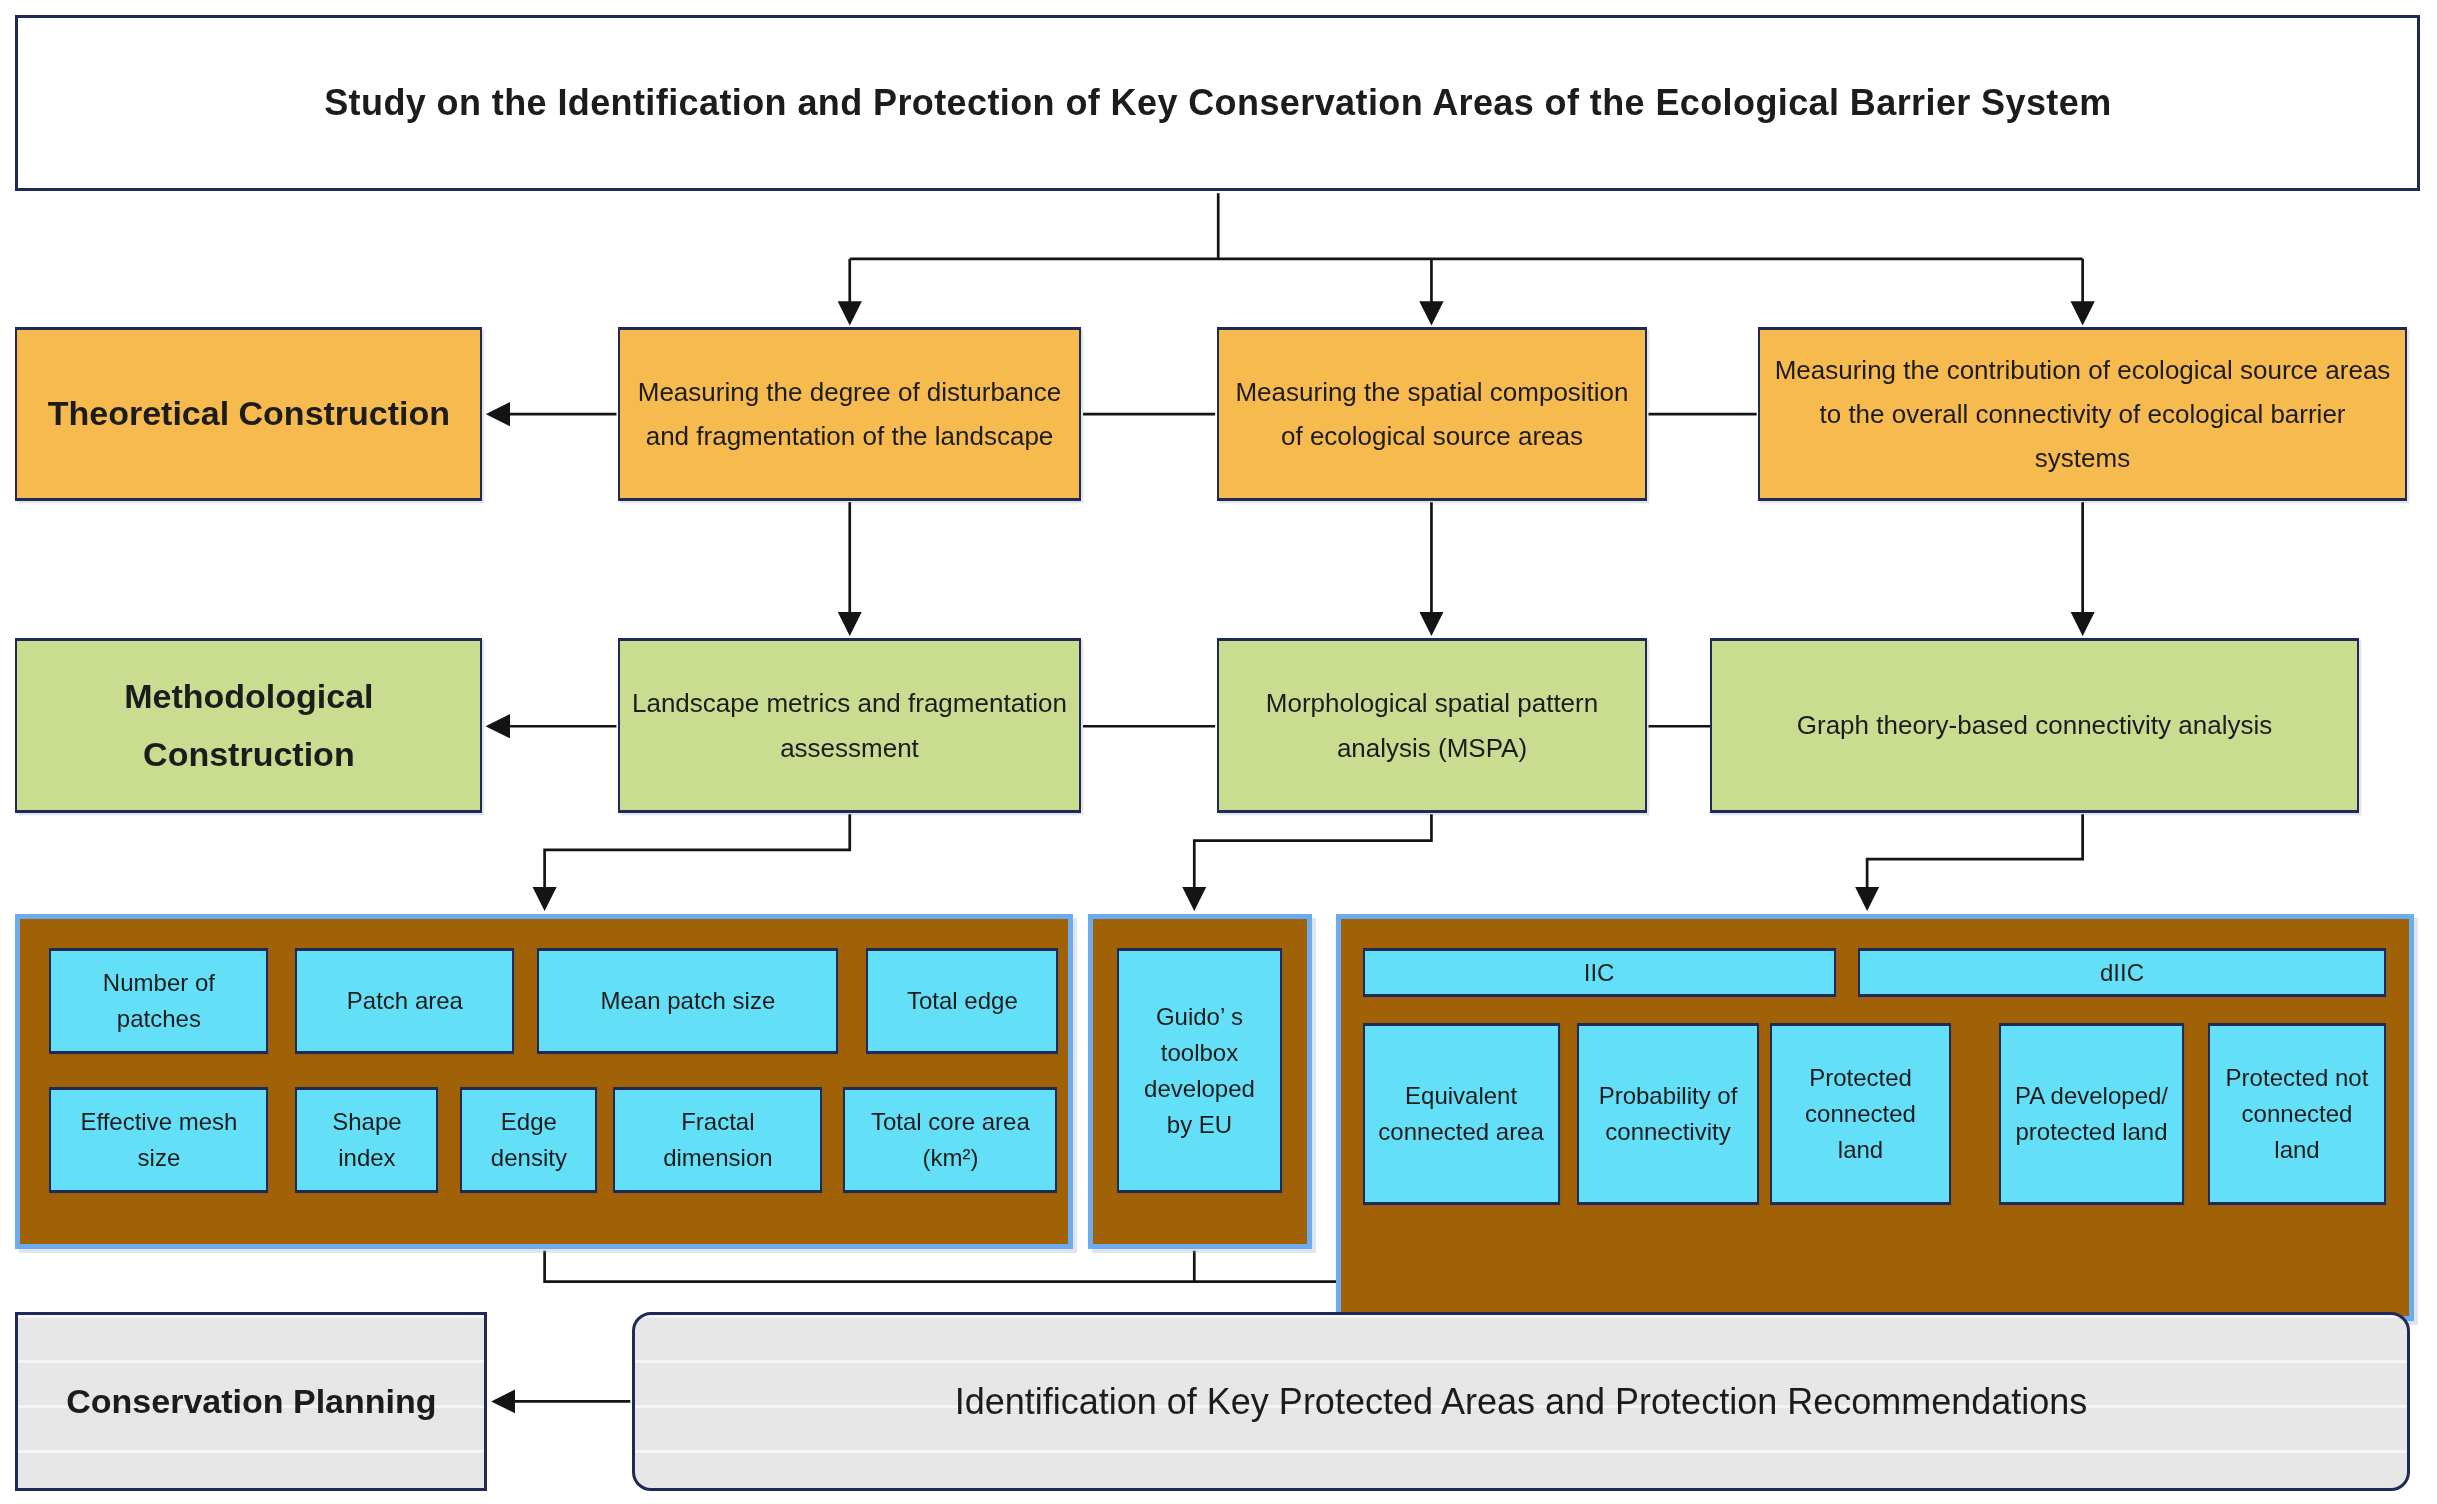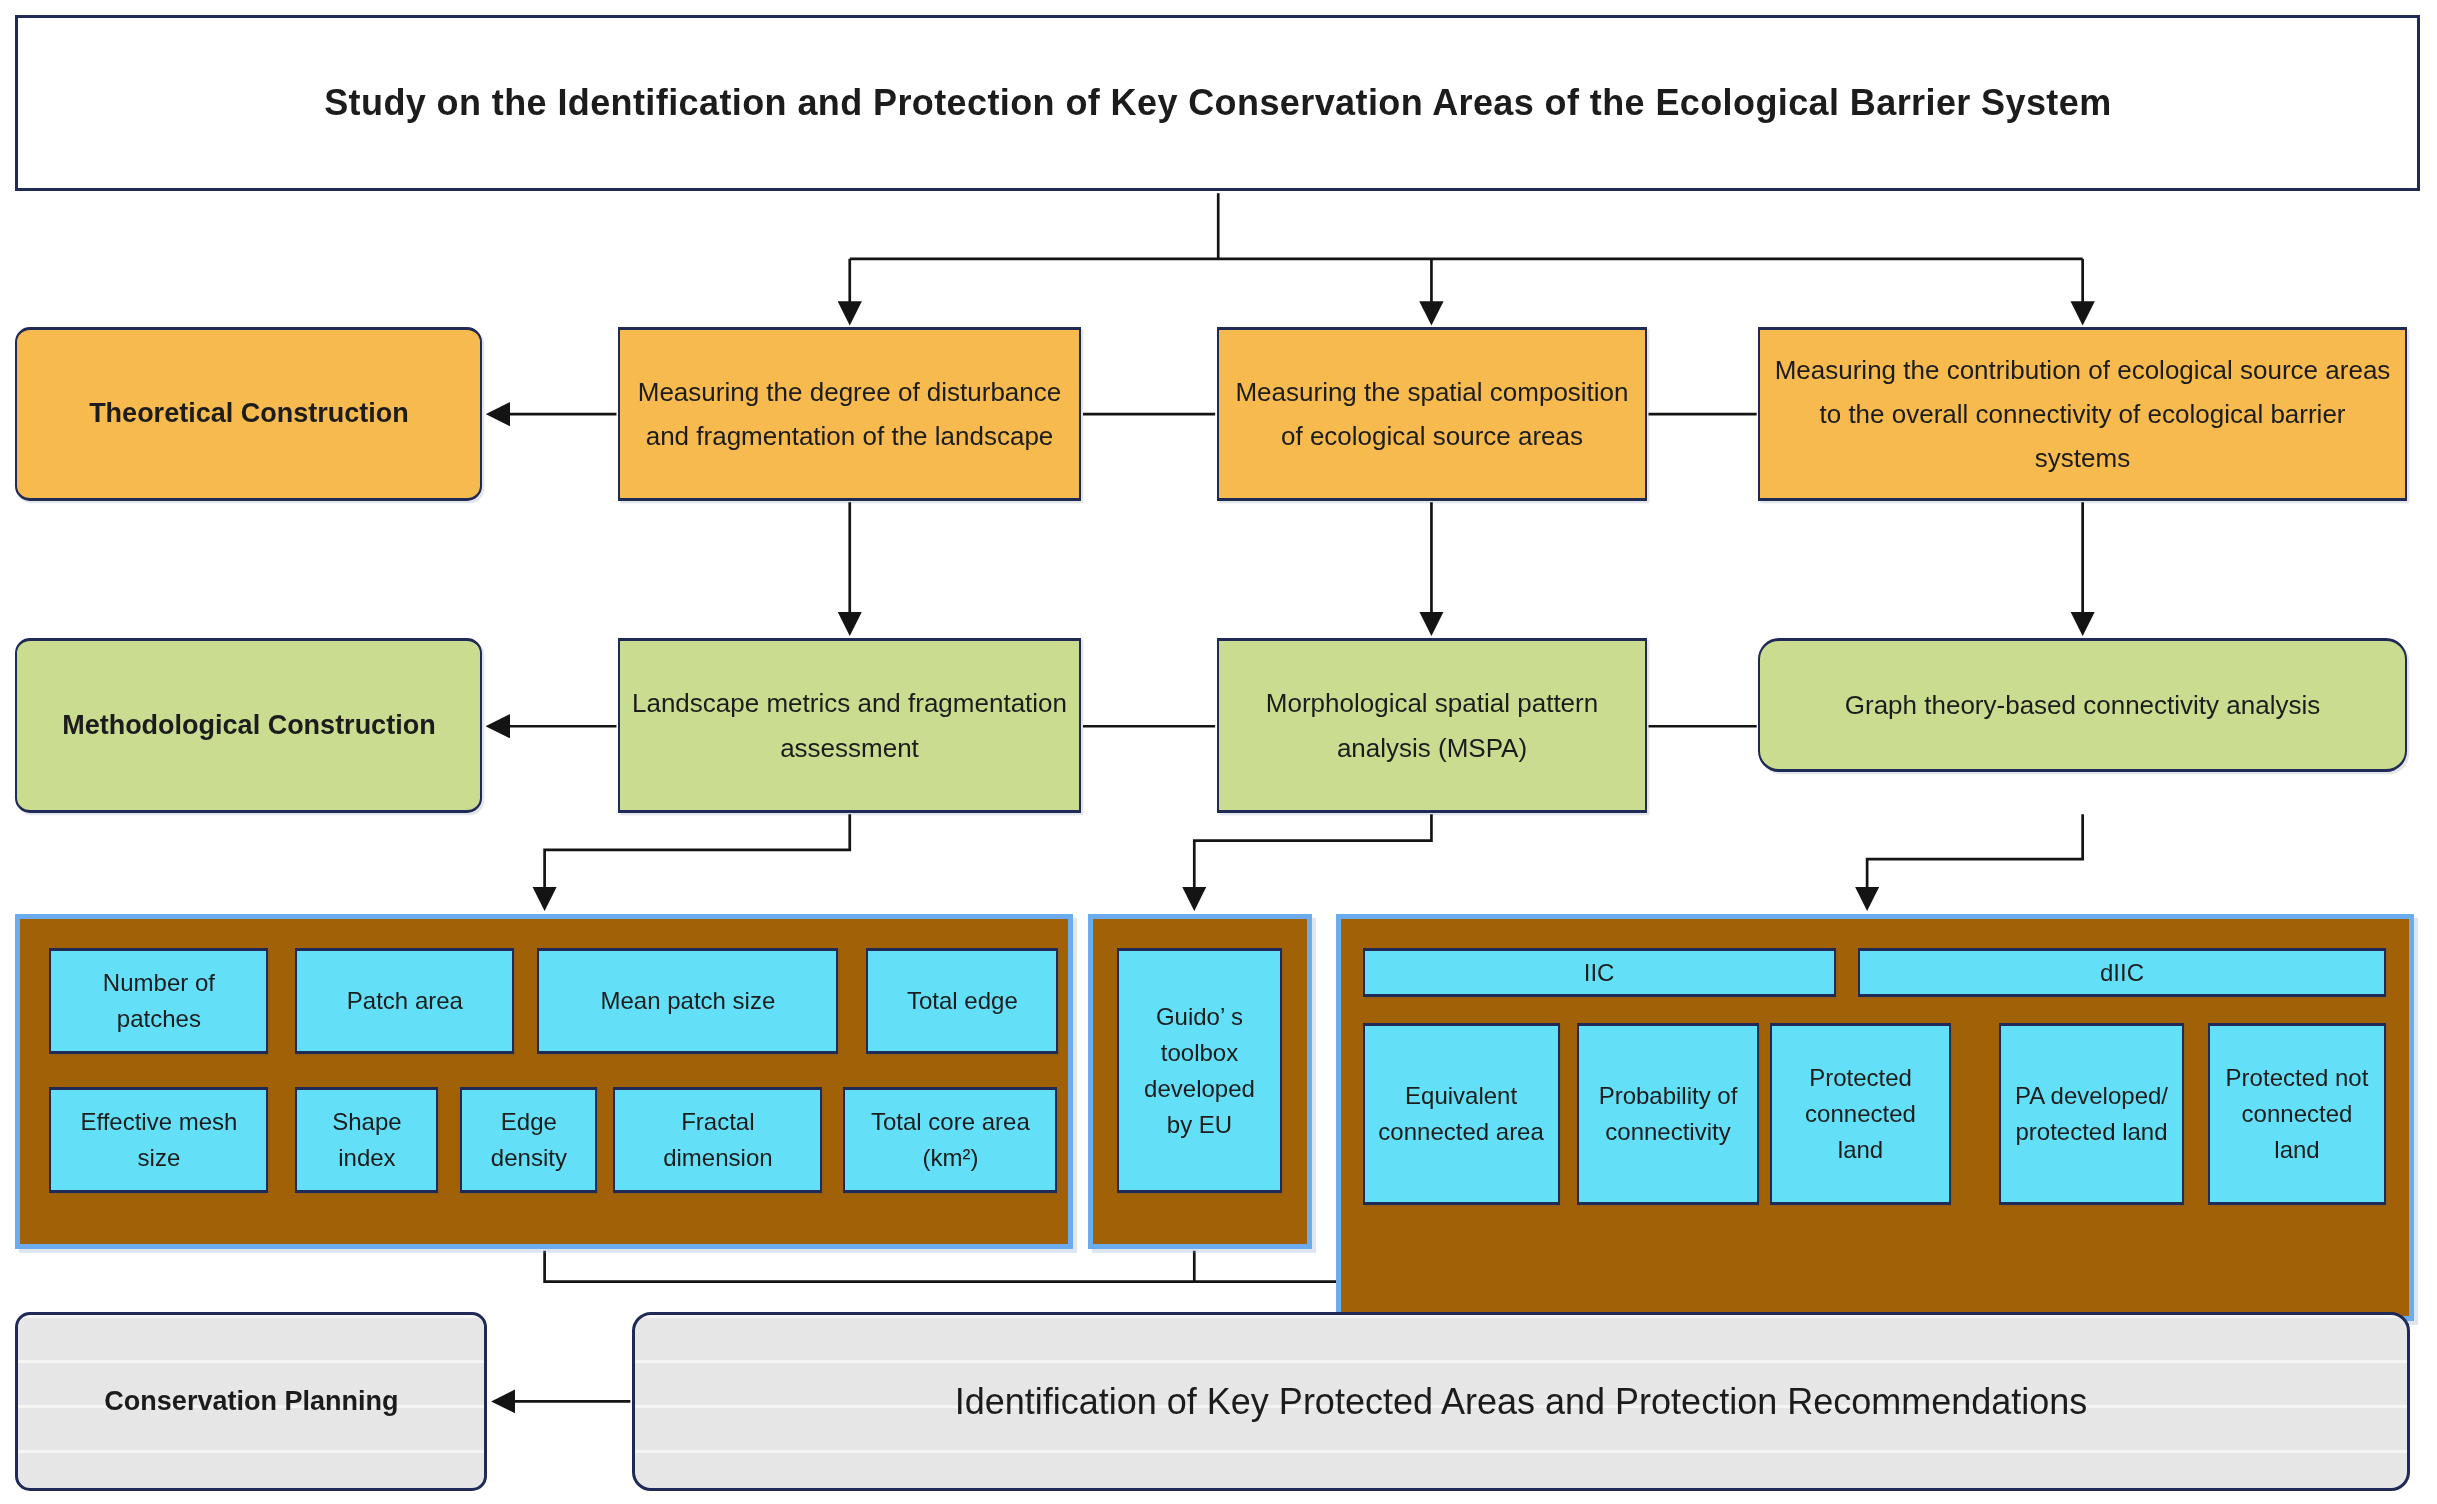--- a/index.html
+++ b/index.html
@@ -20,21 +20,21 @@
     border:2.3px solid var(--navy,#1F2A56);
     border-top-width:3.9px; border-bottom-width:3.9px;
     box-shadow:2.3px 2.3px 0 rgba(70,80,110,0.15);
   }
   .title-box {
     background:#ffffff; border:3.1px solid var(--navy,#1F2A56);
     font-size:36px; font-weight:bold; letter-spacing:0.4px;
   }
   .orange { background:var(--orange,#F6BA4E); font-size:26px; line-height:1.7; }
   .green  { background:var(--green,#C9DC90);  font-size:26px; line-height:1.7; }
-  .rowlabel { font-weight:bold; font-size:27px;border-radius:15px; }
+  .rowlabel { font-weight:bold; font-size:34px; }
   .panel {
     position:absolute; box-sizing:border-box; background:#a16207;
     border:5.4px solid var(--panel-border,#6AACEE);
     box-shadow:3.9px 3.9px 0 rgba(130,160,200,0.28);
   }
   .cyan {
     background:var(--cyan,#63E0F7);
     border:2.3px solid var(--navy,#1F2A56); border-top-width:3.1px; border-bottom-width:3.1px;
     font-size:24px; line-height:1.5;
     box-shadow:1.5px 1.5px 0 rgba(70,80,110,0.15);
@@ -84,21 +84,21 @@
   <div class="box title-box" style="left:15.4px; top:15.4px; width:2405px; height:176px;">Study on the Identification and Protection of Key Conservation Areas of the Ecological Barrier System</div>
 
   <div class="box orange rowlabel nborder" style="left:15.4px; top:327px; width:467px; height:174px;">Theoretical Construction</div>
   <div class="box orange nborder" style="left:618px; top:327px; width:463px; height:174px;">Measuring the degree of disturbance and fragmentation of the landscape</div>
   <div class="box orange nborder" style="left:1217px; top:327px; width:430px; height:174px;">Measuring the spatial composition of ecological source areas</div>
   <div class="box orange nborder" style="left:1758px; top:327px; width:649px; height:174px;">Measuring the contribution of ecological source areas to the overall connectivity of ecological barrier systems</div>
 
   <div class="box green rowlabel nborder" style="left:15.4px; top:638px; width:467px; height:175px;">Methodological Construction</div>
   <div class="box green nborder" style="left:618px; top:638px; width:463px; height:175px;">Landscape metrics and fragmentation assessment</div>
   <div class="box green nborder" style="left:1217px; top:638px; width:430px; height:175px;">Morphological spatial pattern analysis (MSPA)</div>
-  <div class="box green nborder" style="left:1758px; top:638px; width:649px; height:134px;border-radius:21px;">Graph theory-based connectivity analysis</div>
+  <div class="box green nborder" style="left:1710px; top:638px; width:649px; height:175px;">Graph theory-based connectivity analysis</div>
 
   <div class="panel" style="left:15.4px; top:914px; width:1058px; height:335px;">
     <div class="box cyan" style="left:29px; top:29px; width:219px; height:106px;">Number of patches</div>
     <div class="box cyan" style="left:275px; top:29px; width:219px; height:106px;">Patch area</div>
     <div class="box cyan" style="left:517px; top:29px; width:301px; height:106px;">Mean patch size</div>
     <div class="box cyan" style="left:846px; top:29px; width:192px; height:106px;">Total edge</div>
     <div class="box cyan" style="left:29px; top:168px; width:219px; height:106px;">Effective mesh size</div>
     <div class="box cyan" style="left:275px; top:168px; width:143px; height:106px;">Shape index</div>
     <div class="box cyan" style="left:440px; top:168px; width:137px; height:106px;">Edge density</div>
     <div class="box cyan" style="left:593px; top:168px; width:209px; height:106px;">Fractal dimension</div>

